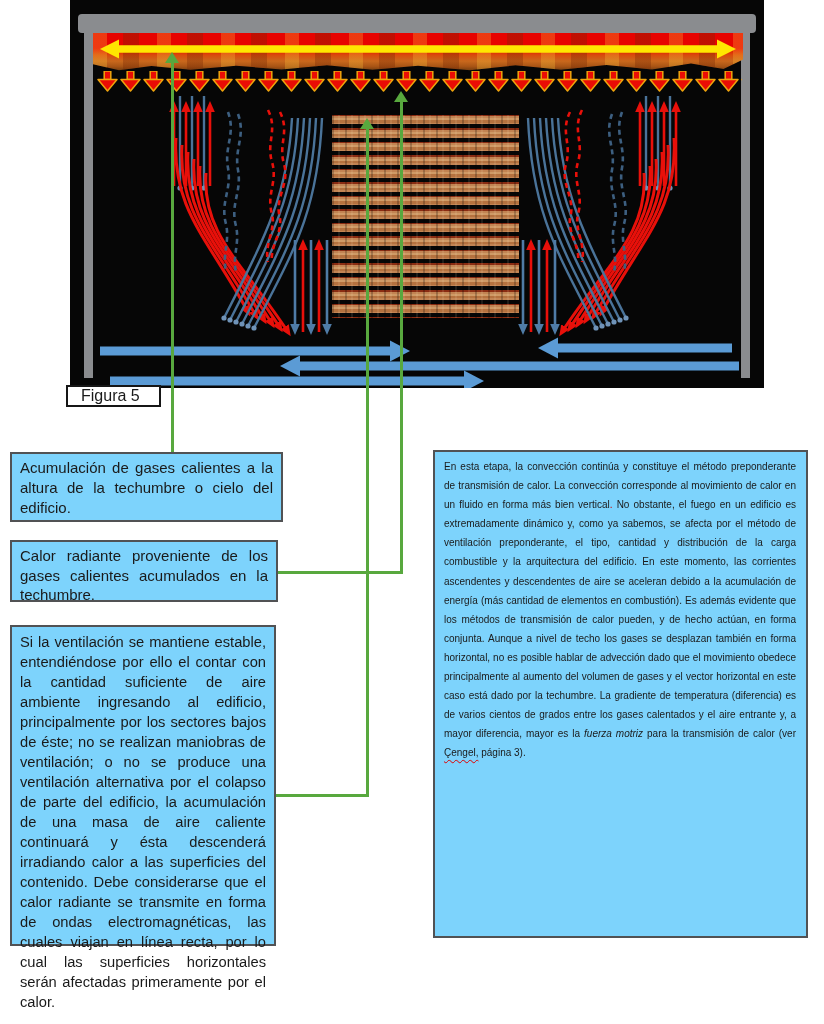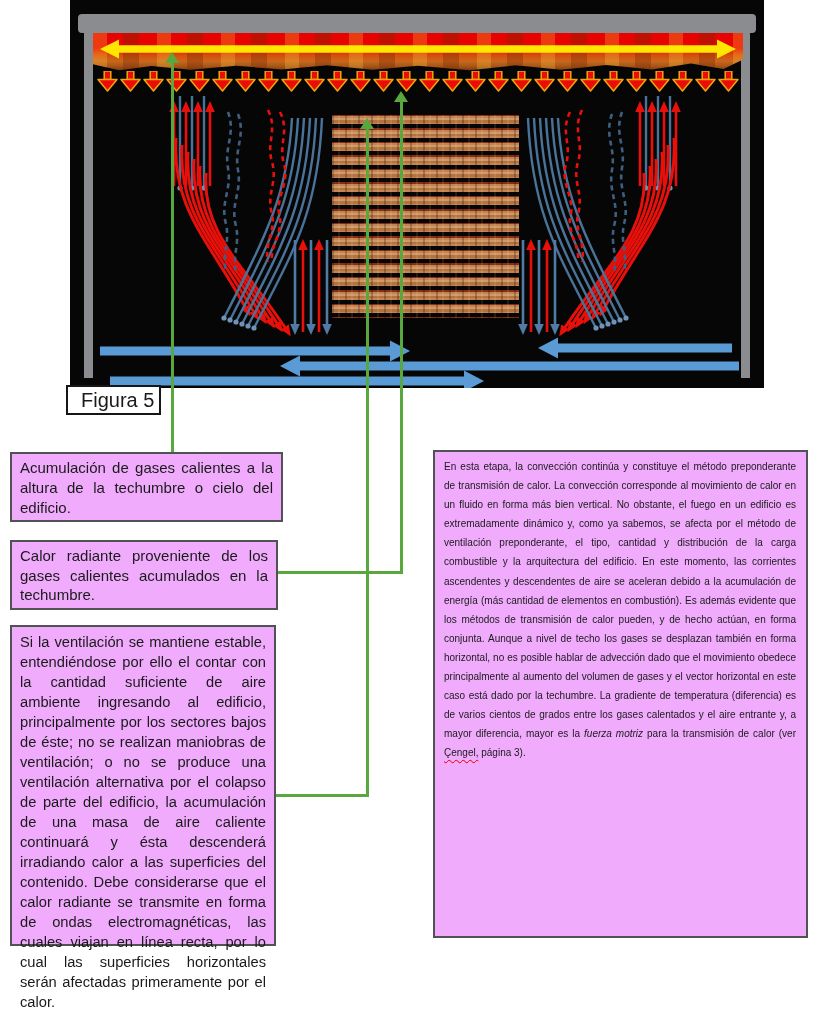--- a/index.html
+++ b/index.html
@@ -21,28 +21,28 @@
       repeating-linear-gradient(90deg, rgba(0,0,0,.22) 0 2px, rgba(0,0,0,0) 2px 6px, rgba(255,235,200,.10) 6px 8px, rgba(0,0,0,0) 8px 13px),
       repeating-linear-gradient(180deg,#8a2c12 0 1.5px,#c28453 1.5px 3.5px,#cf9a66 3.5px 5.5px,#b5723f 5.5px 8px,#c28453 8px 9.5px,#060606 9.5px 13.5px);}
   .dsvg{position:absolute;left:0;top:0;}
 
   
   .gline{position:absolute;background:#58a83e;}
   .g-head{position:absolute;width:0;height:0;border-left:7px solid transparent;
           border-right:7px solid transparent;border-bottom:11px solid #58a83e;}
 
   
-  .capbox{position:absolute;left:66px;top:385px;width:95px;height:30px;background:#fff;
+  .capbox{position:absolute;left:66px;top:385px;width:95px;height:22px;background:#fff;
           border:2px solid #161616;display:flex;align-items:center;padding-left:13px;
-          font-size:20px;box-sizing:border-box;}
-  .tbox{position:absolute;background:#f0abfc;border:2px solid #515254;box-sizing:border-box;
+          font-size:16px;box-sizing:border-box;}
+  .tbox{position:absolute;background:#7dd3fc;border:2px solid #515254;box-sizing:border-box;
         text-align:justify;}
   .tbox p{margin:0;}
   .b1{left:10px;top:452px;width:273px;height:70px;padding:4px 8px 4px 8px;font-size:15px;line-height:20px;}
-  .b2{left:10px;top:540px;width:268px;height:70px;padding:4px 8px 4px 8px;font-size:15px;line-height:19.5px;}
+  .b2{left:10px;top:540px;width:268px;height:62px;padding:4px 8px 4px 8px;font-size:15px;line-height:19.5px;}
   .b3{left:10px;top:625px;width:266px;height:321px;padding:5px 8px 4px 8px;font-size:14.7px;line-height:20px;}
   .bR{left:433px;top:450px;width:375px;height:488px;padding:5px 10px 4px 9px;font-size:10px;line-height:19.1px;}
   .seg-red{color:#d40000;}
   .seg-italic{font-style:italic;}
   .seg-misspell{text-decoration:underline wavy #e00000 1px;text-underline-offset:3px;}
 </style>
 </head>
 <body>
 
 <div class="page">

